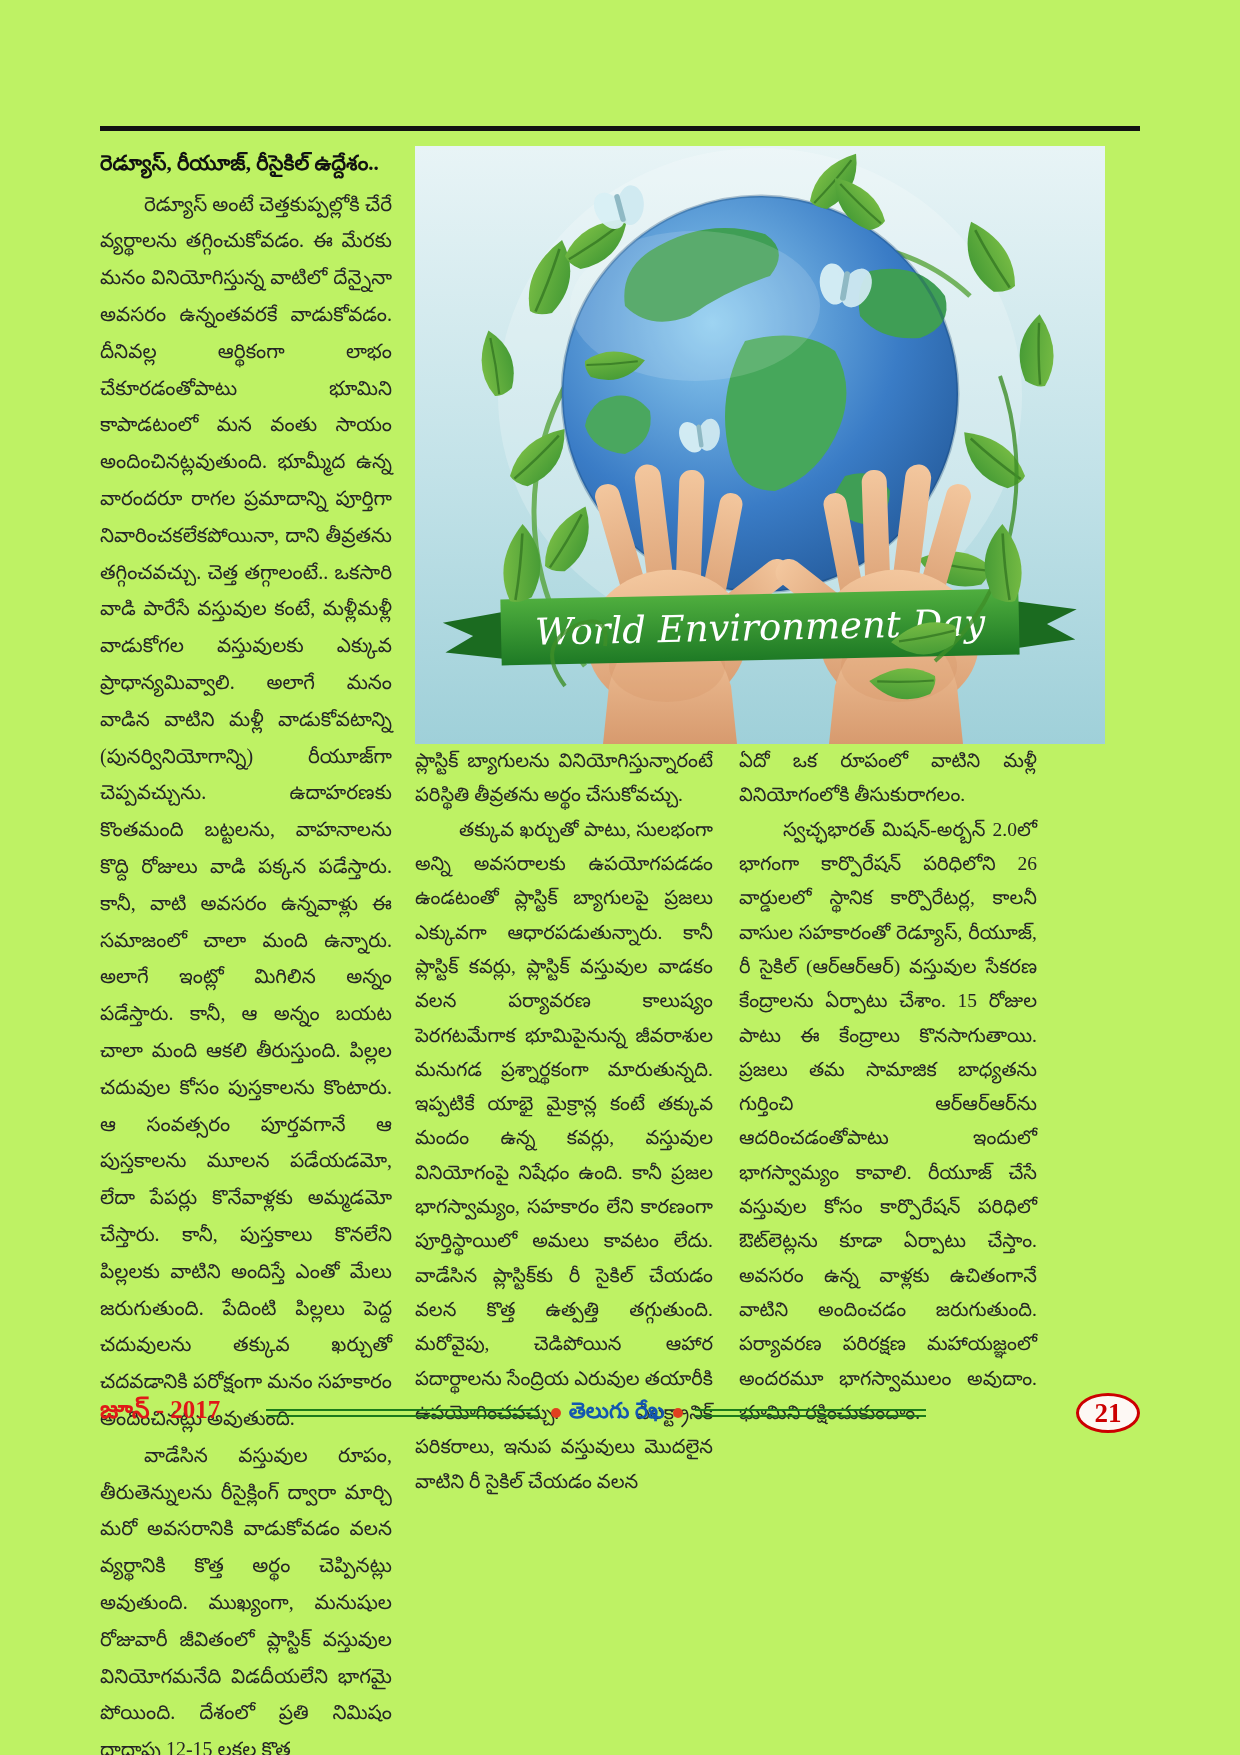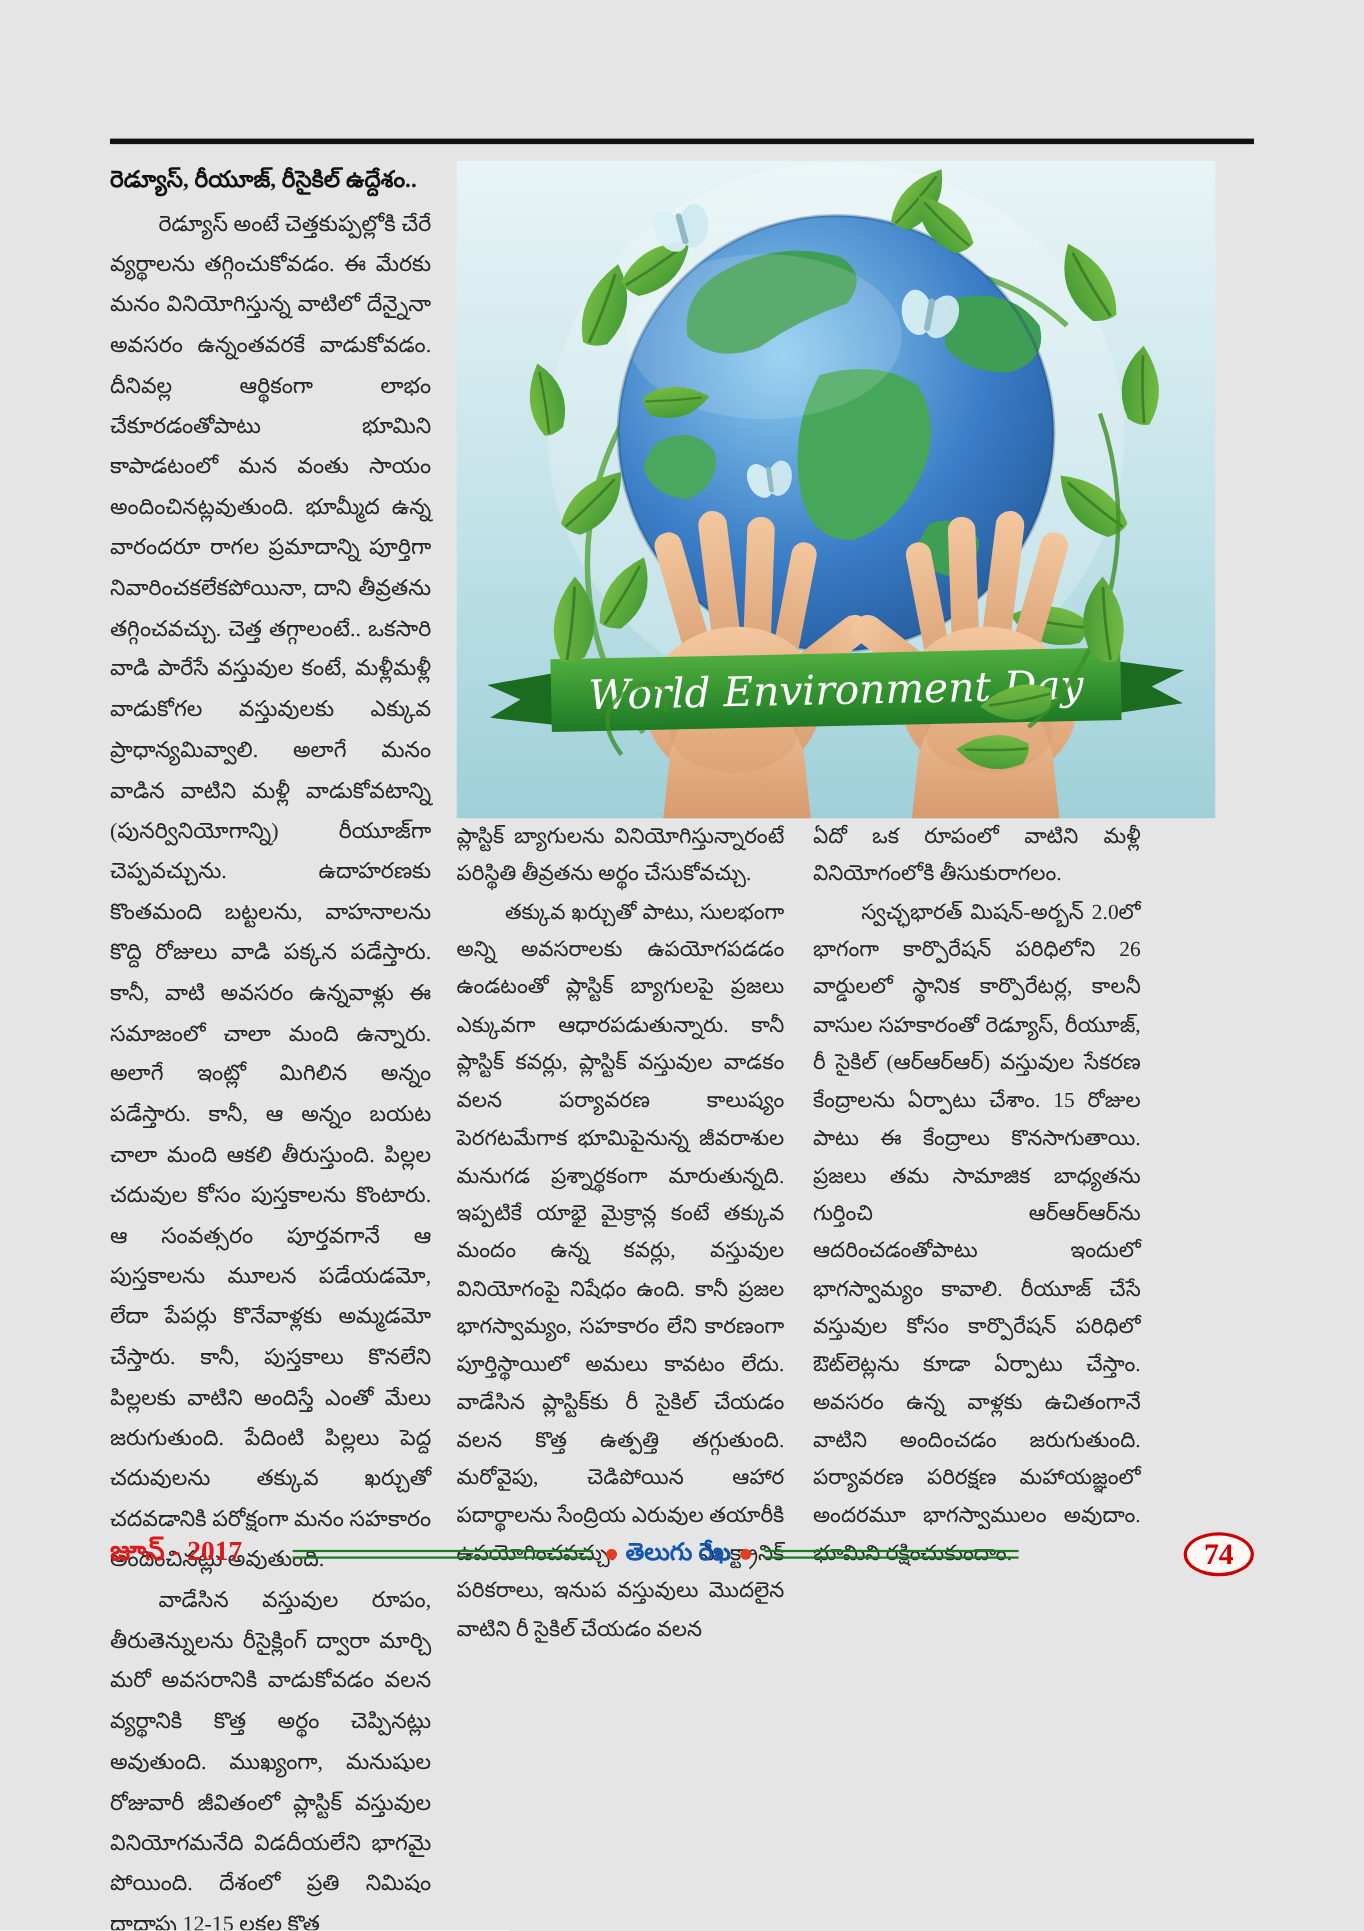--- a/index.html
+++ b/index.html
@@ -3,21 +3,21 @@
 <meta charset="utf-8">
 <style>
   * { margin:0; padding:0; box-sizing:border-box; }
   html,body { background:#ffffff; }
   body {
     width:1240px; height:1755px;
     font-family:"Liberation Serif", serif;
     color:#1f1f1f;
     position:relative;
   }
-  .page { position:absolute; inset:0; background:#e5e5e5; overflow:hidden; }
+  .page { position:absolute; inset:0; background:#bef264; overflow:hidden; }
 
   .top-rule {
     position:absolute; left:100px; top:126px; width:1040px; height:5px;
     background:#121212;
   }
 
   .content {
     position:absolute; left:100px; top:146px; width:1040px;
     display:flex; gap:23px;
   }
@@ -222,16 +222,16 @@
     <span class="issue">జూన్ - 2017</span>
     <span class="spacer-a"></span>
     <div class="frule"></div>
     <span class="logo-wrap">
       <span class="logo-dot"></span>
       <span class="logo-text">తెలుగు రేఖ</span>
       <span class="logo-dot"></span>
     </span>
     <div class="frule short"></div>
     <span class="spacer-b"></span>
-    <span class="page-num">74</span>
+    <span class="page-num">21</span>
   </div>
 
 </div>
 
 </body></html>

